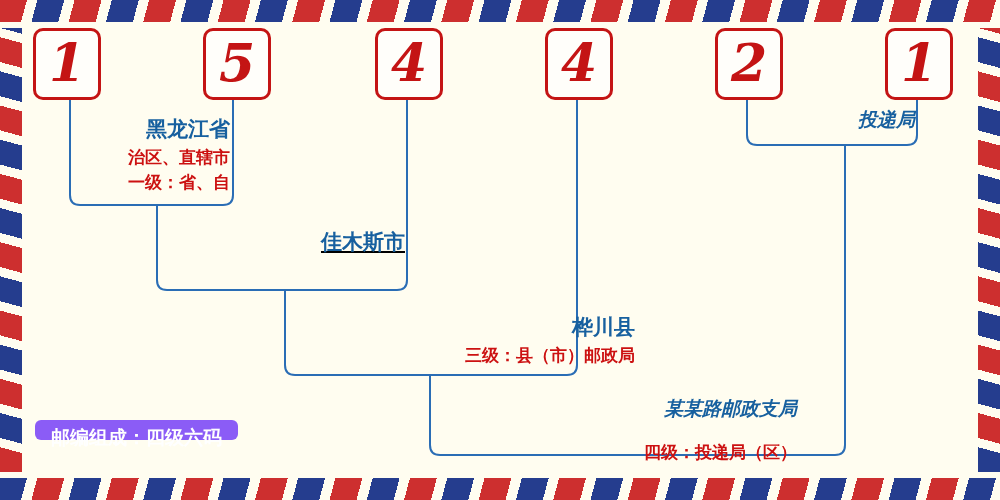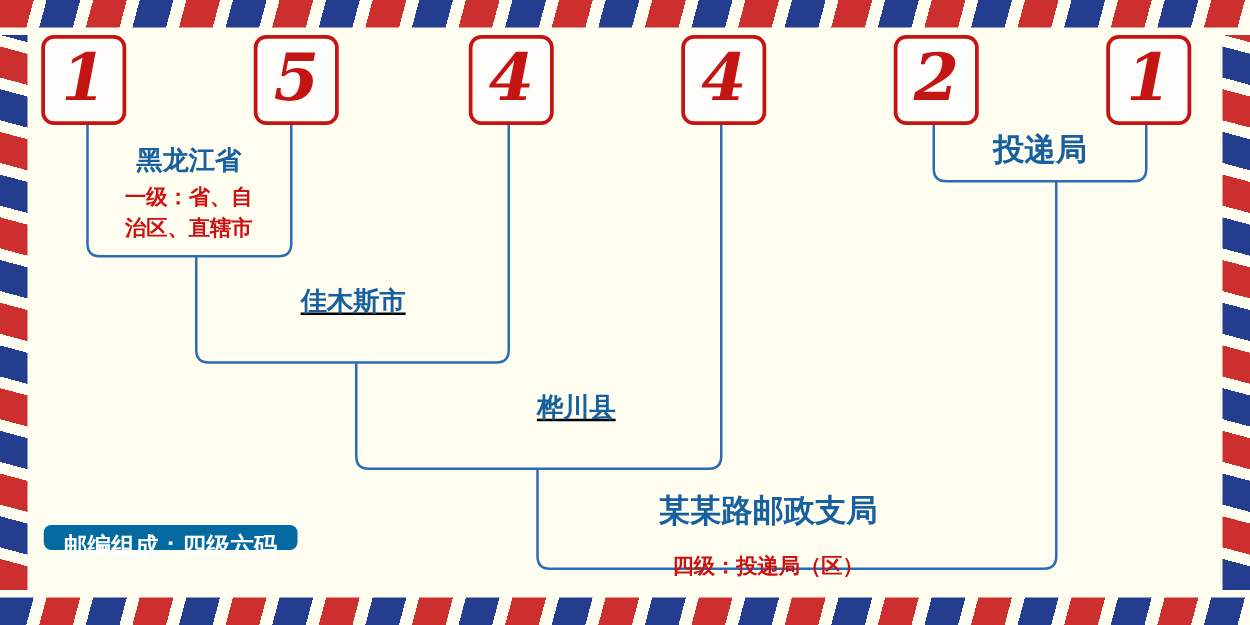--- a/index.html
+++ b/index.html
@@ -26,37 +26,37 @@
     color:#c41414;font-family:"DejaVu Serif",serif;font-weight:bold;font-style:italic;
     font-size:52px;line-height:64px;text-align:center;
   }
   .d0{left:33px}.d1{left:203px}.d2{left:375px}.d3{left:545px}.d4{left:715px}.d5{left:885px}
 
   
   .connectors{position:absolute;left:0;top:0;pointer-events:none;}
   .connectors path{stroke:#2a6db5;stroke-width:2;fill:none;stroke-linecap:round;}
 
   
-  .label-block{position:absolute;text-align:center;}
+  .label-block{position:absolute;text-align:right;}
   .place-name{color:#17609f;font-weight:bold;font-size:21px;line-height:26px;display:block;}
-  .place-name.small{font-size:25px;}
+  .place-name.small{font-size:19px;font-style:italic;}
   .desc{color:#cc1111;font-weight:bold;font-size:17px;line-height:25px;display:block;margin-top:3px;}
   .desc-line{display:block;line-height:25px;}
 
   .block-province{left:72px;top:116px;width:158px;}
   .block-city{left:160px;top:229px;width:245px;text-decoration:underline;}
-  .block-county{left:287px;top:314px;width:348px;text-decoration:underline;}
+  .block-county{left:287px;top:314px;width:348px;}
   .block-branch{left:432px;top:396px;width:365px;}
   .block-branch .desc{margin-top:18px;}
   .block-delivery{left:749px;top:107px;width:166px;}
 
   
   .footer-badge{
     position:absolute;left:35px;top:420px;height:20px;line-height:36px;
-    padding:0 16px;background:#0369a1;color:#ffffff;
+    padding:0 16px;background:#8b5cf6;color:#ffffff;
     font-size:19px;font-weight:bold;border-radius:6px;
   }
 </style>
 </head>
 <body>
 
 <div class="stripe stripe-top"></div>
 <div class="stripe stripe-bottom"></div>
 <div class="stripe stripe-left"></div>
 <div class="stripe stripe-right"></div>
@@ -72,31 +72,32 @@
 <div class="digit-box d0">1</div>
 <div class="digit-box d1">5</div>
 <div class="digit-box d2">4</div>
 <div class="digit-box d3">4</div>
 <div class="digit-box d4">2</div>
 <div class="digit-box d5">1</div>
 
 <div class="label-block block-province">
   <span class="place-name">黑龙江省</span>
   <span class="desc">
+    <span class="desc-line">治区、直辖市</span>
     <span class="desc-line">一级：省、自</span>
-    <span class="desc-line">治区、直辖市</span>
   </span>
 </div>
 
 <div class="label-block block-city">
   <span class="place-name">佳木斯市</span>
 </div>
 
 <div class="label-block block-county">
   <span class="place-name">桦川县</span>
+  <span class="desc">三级：县（市）邮政局</span>
 </div>
 
 <div class="label-block block-branch">
   <span class="place-name small">某某路邮政支局</span>
   <span class="desc">四级：投递局（区）</span>
 </div>
 
 <div class="label-block block-delivery">
   <span class="place-name small">投递局</span>
 </div>

